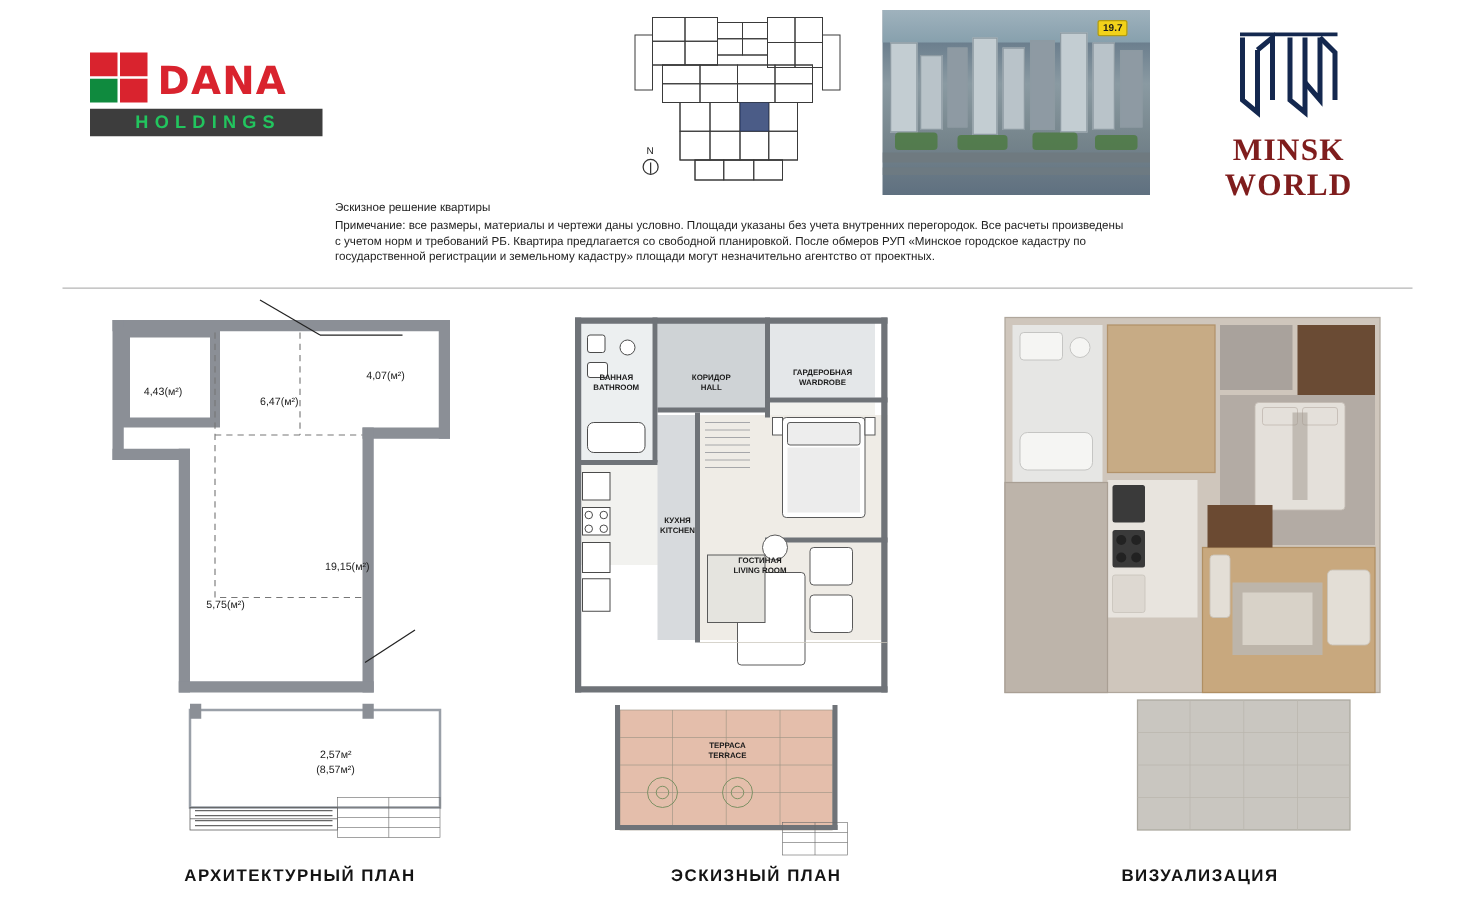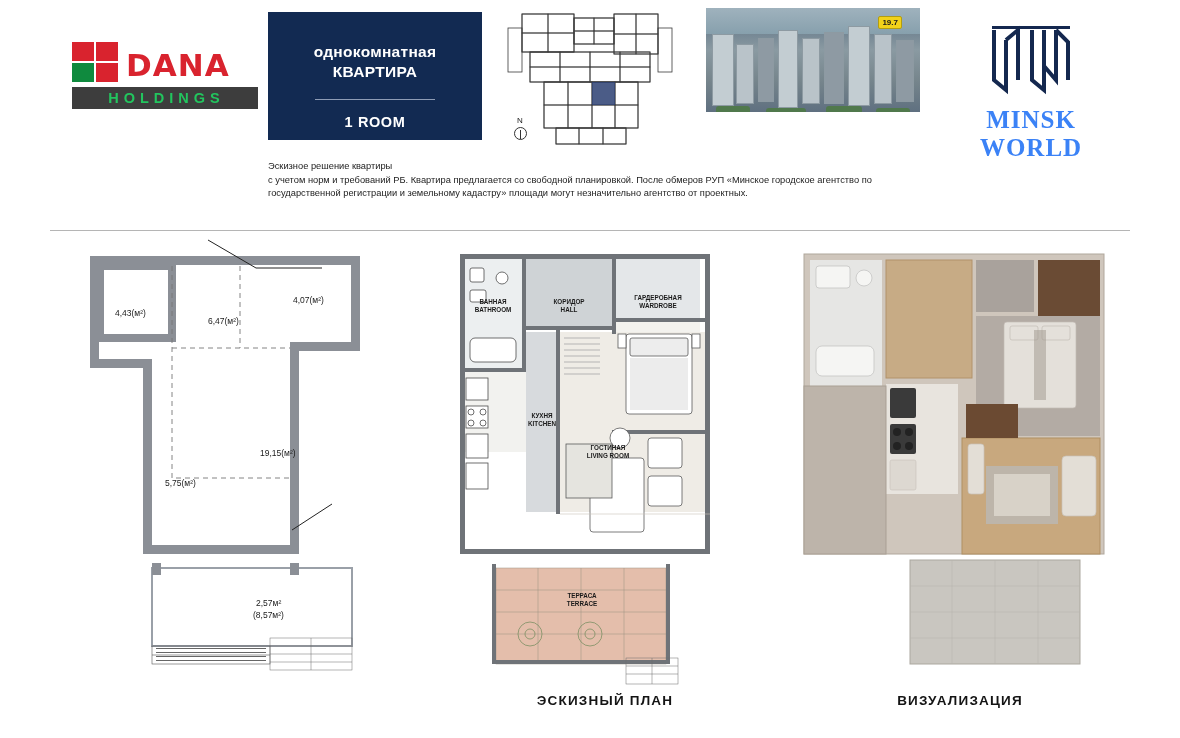--- a/index.html
+++ b/index.html
@@ -109,21 +109,21 @@
     content: "";
     position: absolute;
     left: 5px; top: 2px;
     width: 1px; height: 9px;
     background: #333;
   }
 
   
   .aerial {
     left: 706px; top: 8px;
-    width: 214px; height: 104px;
+    width: 214px; height: 148px;
     overflow: hidden;
     background: linear-gradient(180deg,#7f8e9a 0%, #6c7f8e 18%, #8a9aa2 40%, #76858c 70%, #5f7080 100%);
   }
   .aerial .sky { position:absolute; left:0; top:0; width:214px; height:26px; background:linear-gradient(180deg,#9fb2bd,#87a0ad); }
   .bld { position: absolute; background: #b9c3c9; border: 1px solid #8d9aa2; }
   .bld.dark { background: #8e9aa3; }
   .bld.tall { background: #c3cdd2; }
   .grn { position: absolute; background: #4e7a43; opacity: 0.85; border-radius: 3px;}
   .rd { position: absolute; background: #6f7a80; }
   .badge-197 {
@@ -134,21 +134,21 @@
     border: 1px solid #b39d10;
   }
 
   
   .mw-logo { left: 936px; top: 22px; width: 190px; height: 118px; text-align: center; }
   .mw-mark { width: 190px; height: 76px; }
   .mw-text {
     font-family: "Liberation Serif", serif;
     font-size: 25px;
     font-weight: bold;
-    color: #3b82f6;
+    color: #7f1d1d;
     letter-spacing: 1px;
     margin-top: 4px;
   }
 
   
   .note {
     position: absolute;
     left: 268px; top: 160px;
     width: 660px;
     font-size: 9.3px;
@@ -195,28 +195,20 @@
           <div class="sq red"></div>
             <div class="sq red"></div>
           <div class="sq green"></div>
             <div class="sq red"></div>
         </div>
         <div class="dana-word">DANA</div>
       </div>
       <div class="dana-holdings">HOLDINGS</div>
     </div>
 
-    <div class="hdr-cell title-box">
-      <div class="title-ru">
-        <div>однокомнатная</div>
-        <div>КВАРТИРА</div>
-      </div>
-      <div class="title-rule"></div>
-      <div class="title-en">1 ROOM</div>
-    </div>
 
     <div class="hdr-cell keyplan">
       <svg width="190" height="140" viewBox="0 0 190 140">
         <g stroke="#3a3a3a" fill="none" stroke-width="0.8">
           <rect x="22" y="6" width="52" height="38"></rect>
           <rect x="22" y="6" width="26" height="19"></rect>
           <rect x="48" y="6" width="26" height="19"></rect>
           <rect x="22" y="25" width="26" height="19"></rect>
           <rect x="48" y="25" width="26" height="19"></rect>
           <rect x="74" y="10" width="40" height="26"></rect>
@@ -296,21 +288,22 @@
         <g fill="#14284f">
           <rect x="56" y="4" width="78" height="3"></rect>
         </g>
       </svg>
       <div class="mw-text">MINSK WORLD</div>
     </div>
   </div>
 
   <div class="note">
     <div class="n1">Эскизное решение квартиры</div>
-    <div>с учетом норм и требований РБ. Квартира предлагается со свободной планировкой. После обмеров РУП «Минское городское агентство по</div>
+    <div>Примечание: все размеры, материалы и чертежи даны условно. Площади указаны без учета внутренних перегородок. Все расчеты произведены</div>
+    <div>с учетом норм и требований РБ. Квартира предлагается со свободной планировкой. После обмеров РУП «Минское городское кадастру по</div>
     <div>государственной регистрации и земельному кадастру» площади могут незначительно агентство от проектных.</div>
   </div>
 
   <div class="divider"></div>
 
   <div class="panel p1">
     <svg width="360" height="445" viewBox="0 0 360 445">
 
       <g fill="#8b8f96" stroke="none">
 
@@ -575,17 +568,18 @@
         <line x1="248" y1="322" x2="248" y2="426"></line>
       </g>
 
       <rect x="14" y="148" width="82" height="168" fill="#bdb4aa"></rect>
       <rect x="14" y="148" width="82" height="168" fill="none" stroke="#a99f94"></rect>
     </svg>
     
   </div>
 
   <div class="cap-row">
+    <div class="cap cap1">АРХИТЕКТУРНЫЙ ПЛАН</div>
     <div class="cap cap3">ВИЗУАЛИЗАЦИЯ</div>
     <div class="cap cap2">ЭСКИЗНЫЙ ПЛАН</div>
   </div>
 
 </div>
 
 </body></html>

